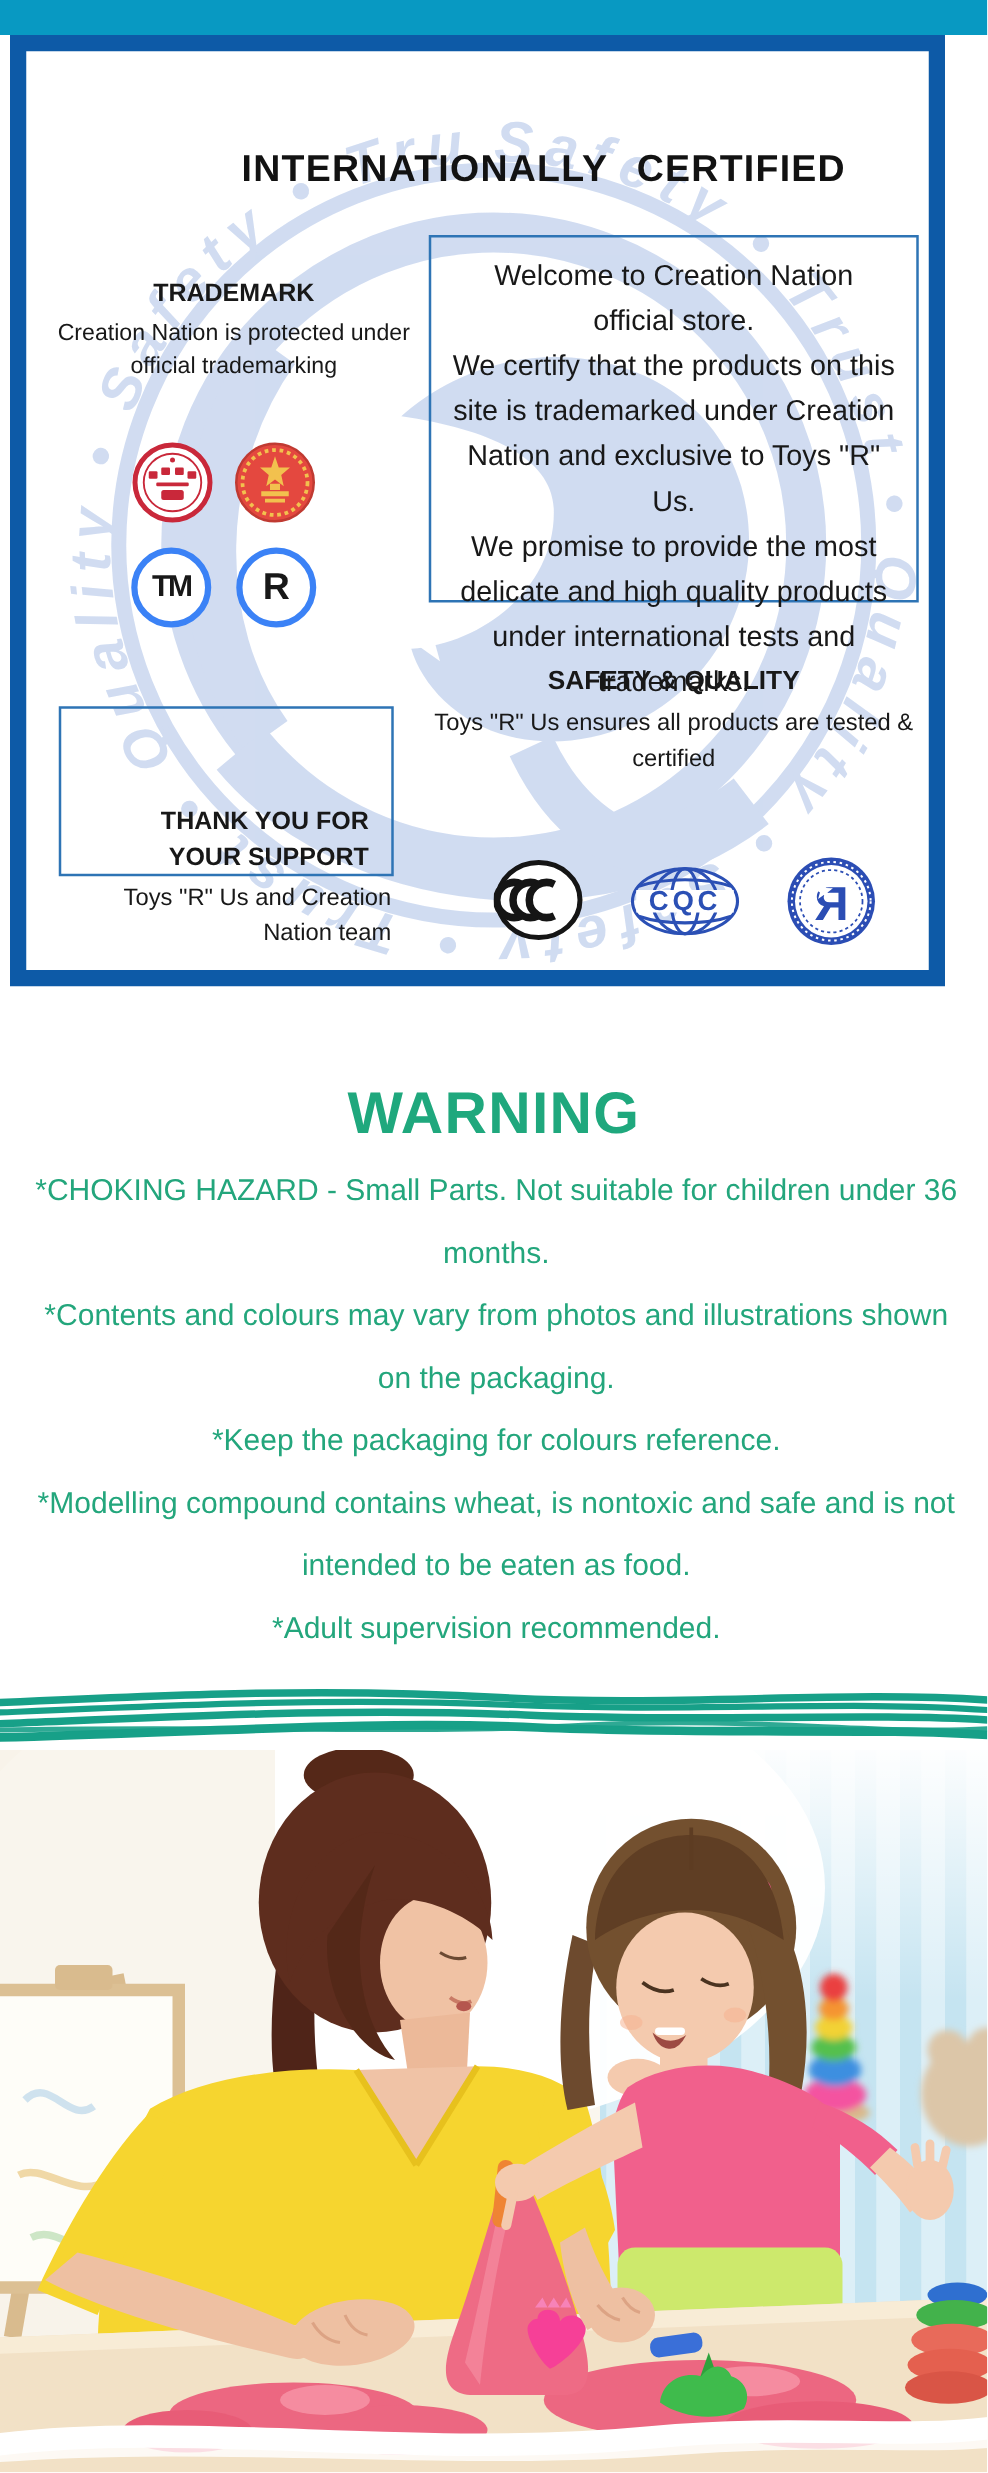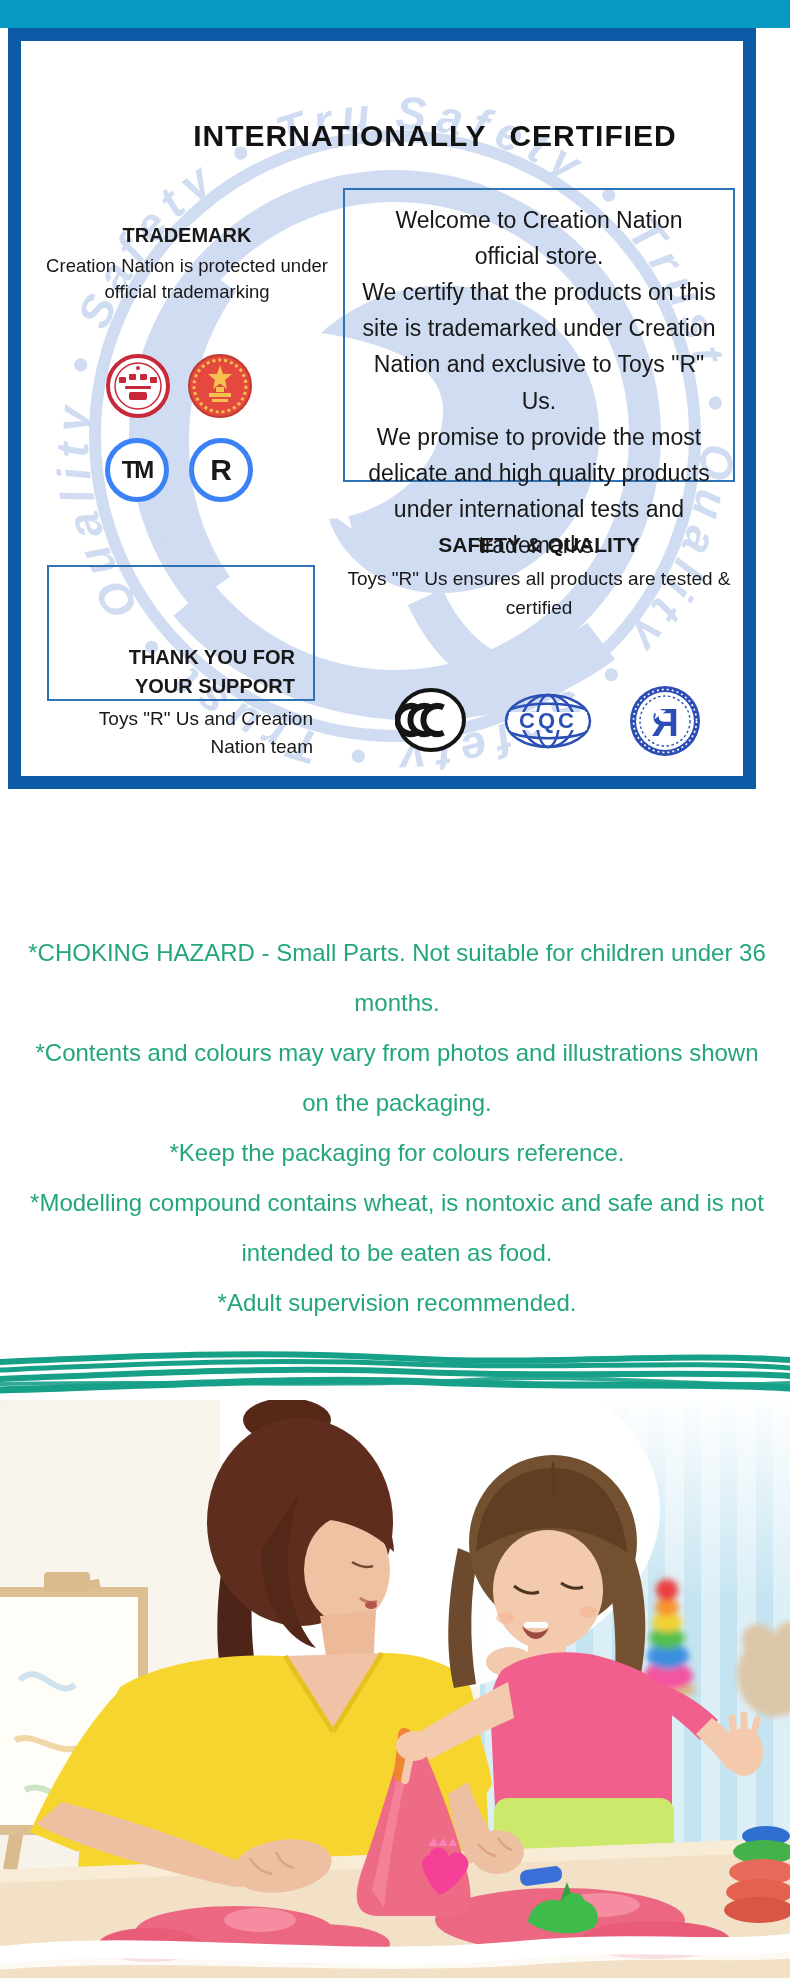--- a/index.html
+++ b/index.html
@@ -152,20 +152,21 @@
       <circle cx="38" cy="38" r="29" fill="#fff"></circle>
       <circle cx="38" cy="38" r="31.5" fill="none" stroke="#fff" stroke-width="1.6" stroke-dasharray="2 3"></circle>
       <circle cx="38" cy="38" r="25" fill="none" stroke="#2b4db4" stroke-width="1.4" stroke-dasharray="2.5 2.5"></circle>
       <g transform="translate(38,40)">
         <text transform="scale(-1,1)" x="0" y="13" text-anchor="middle" font-size="38" font-weight="bold" fill="#2b4db4">R</text>
         <polygon fill="#fff" transform="translate(-6,-10) scale(0.85)" points="0,-9 2.2,-3.1 8.6,-2.8 3.6,1.2 5.3,7.3 0,3.6 -5.3,7.3 -3.6,1.2 -8.6,-2.8 -2.2,-3.1"></polygon>
       </g>
     </svg>
   </div>
 
+  <div class="abs warn-head">WARNING</div>
   <div class="abs warn-list">
     <p class="warn-item">*CHOKING HAZARD - Small Parts. Not suitable for children under 36 months.</p>
     <p class="warn-item">*Contents and colours may vary from photos and illustrations shown on the packaging.</p>
     <p class="warn-item">*Keep the packaging for colours reference.</p>
     <p class="warn-item">*Modelling compound contains wheat, is nontoxic and safe and is not intended to be eaten as food.</p>
     <p class="warn-item">*Adult supervision recommended.</p>
   </div>
 
   <svg class="abs waves" viewBox="0 0 790 60" aria-hidden="true">
     <g fill="none" stroke="#17a088" stroke-linecap="round">

